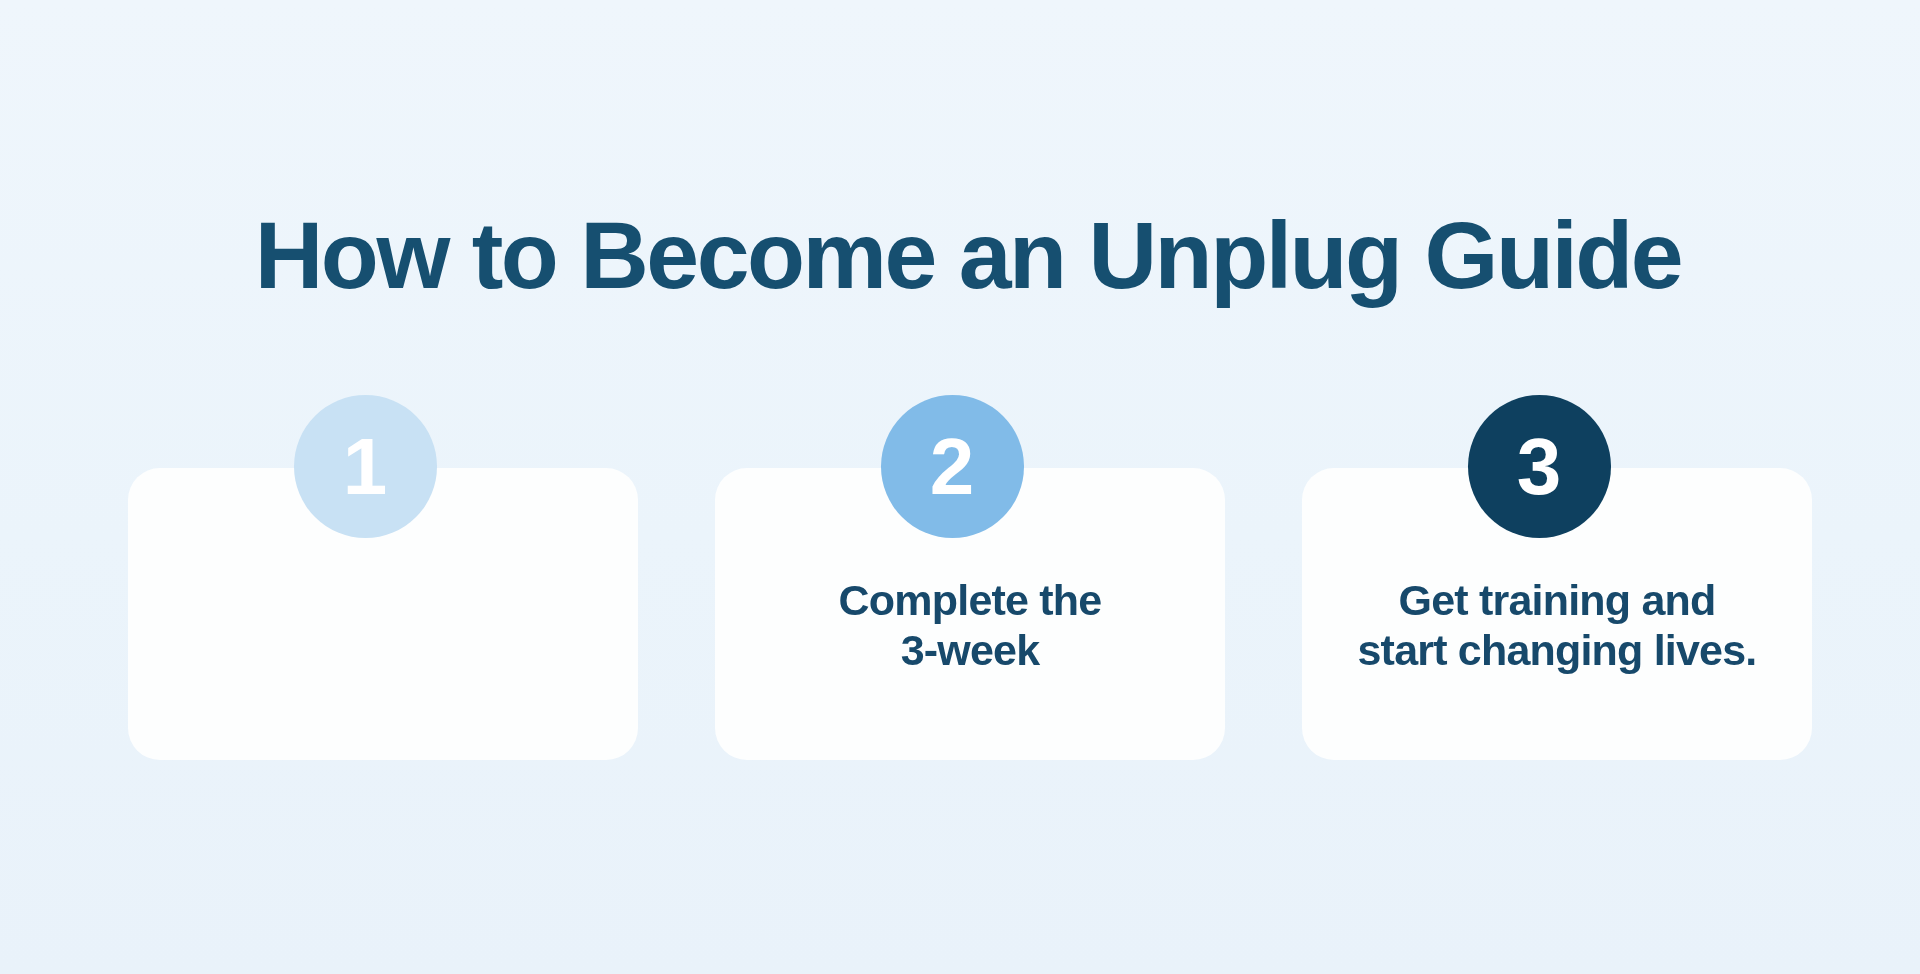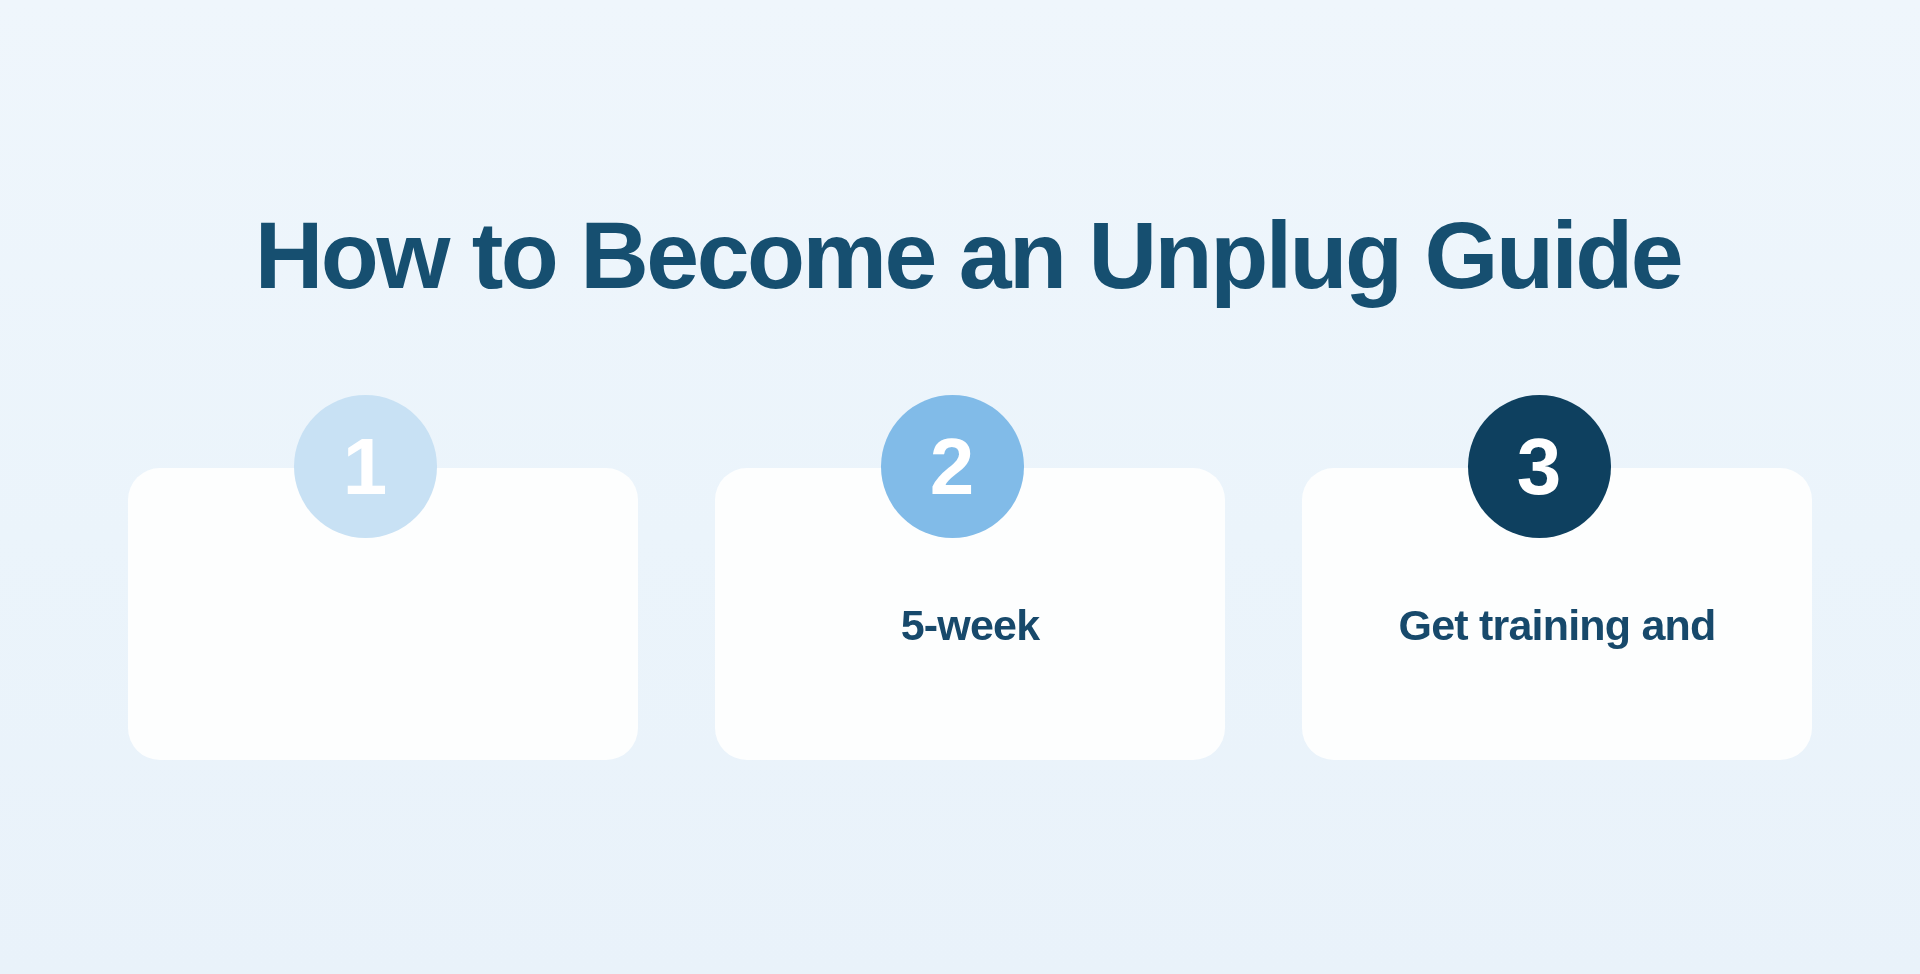--- a/index.html
+++ b/index.html
@@ -99,30 +99,32 @@
         </div>
       </div>
     </section>
 
     <section class="step">
       <div class="step-circle" style="background-color: rgb(129, 187, 232);">
         <span class="step-number">2</span>
       </div>
       <div class="step-card">
         <div class="step-text">
-          <div>5-week</div>
+          <div>Complete the</div>
+          <div>3-week</div>
         </div>
       </div>
     </section>
 
     <section class="step">
       <div class="step-circle" style="background-color: rgb(14, 64, 95);">
         <span class="step-number">3</span>
       </div>
       <div class="step-card">
         <div class="step-text">
           <div>Get training and</div>
+          <div>start changing lives.</div>
         </div>
       </div>
     </section>
 
   </div>
 </div>
 
 </body></html>

